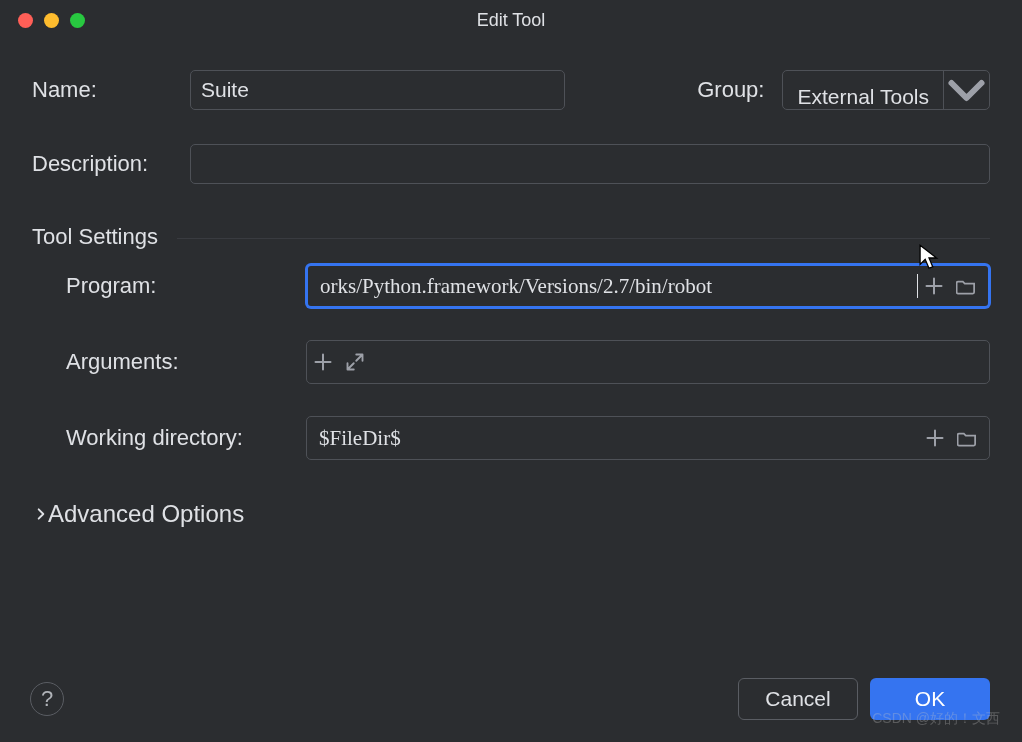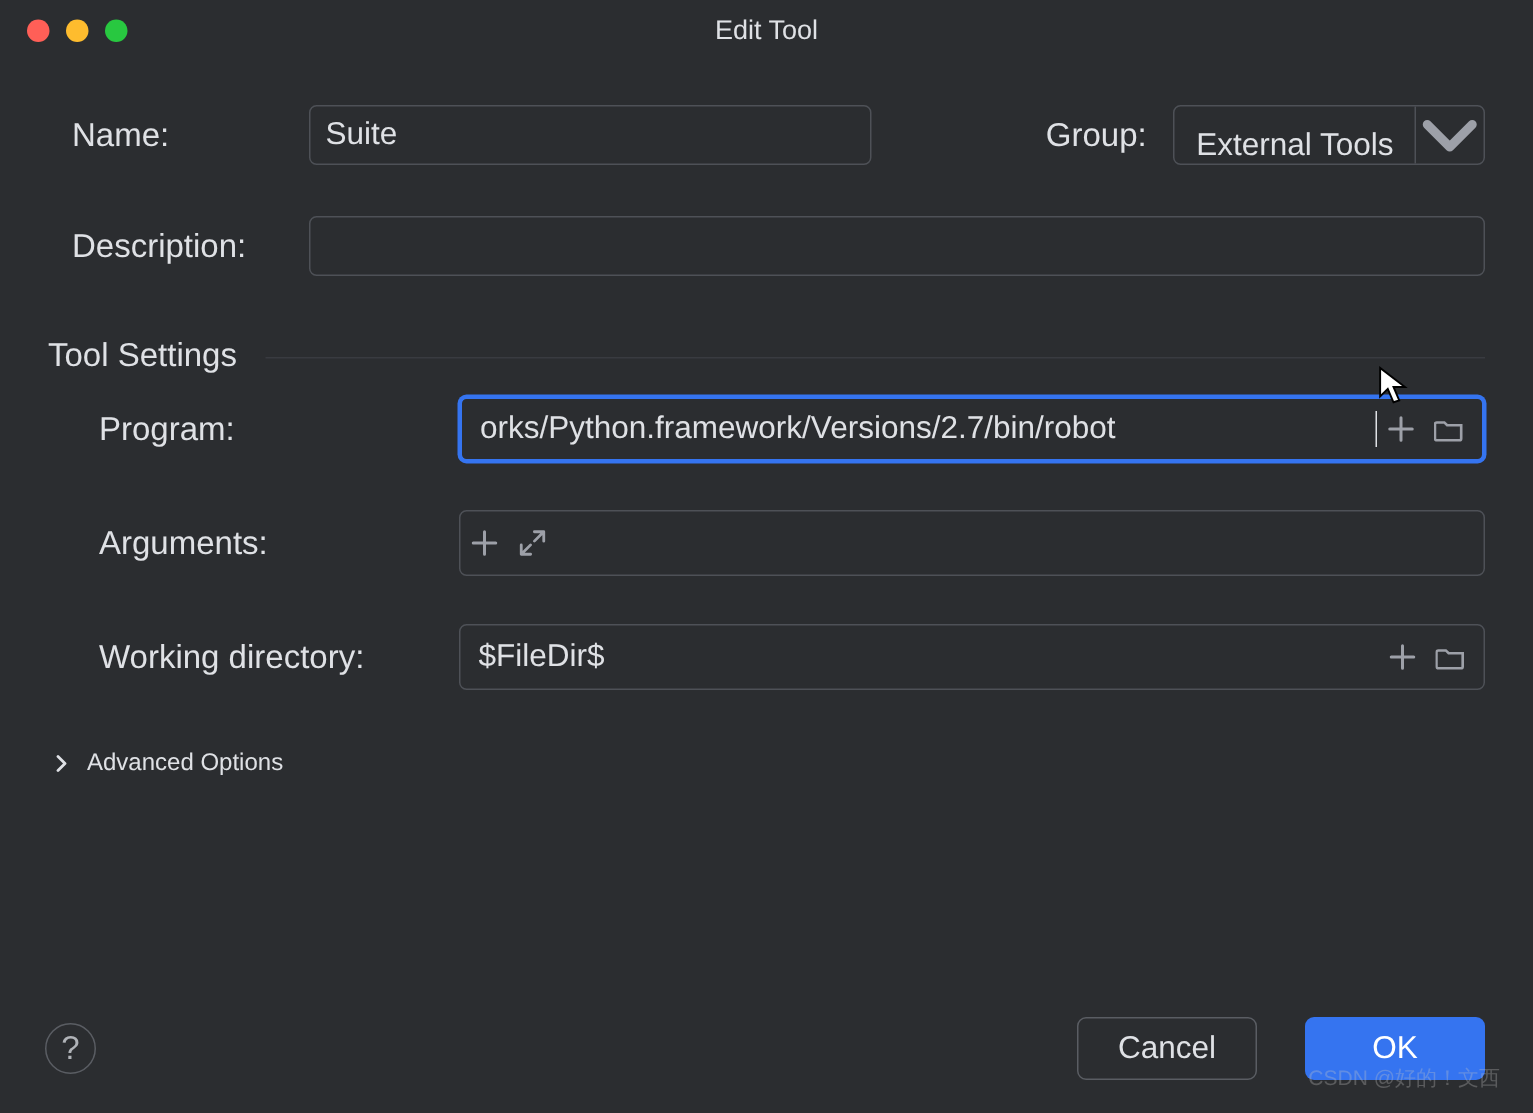--- a/index.html
+++ b/index.html
@@ -56,21 +56,21 @@
       margin-bottom: 34px;
     }
     .row-desc {
       margin-bottom: 40px;
     }
     label.field-label {
       font-size: 22px;
       color: #dfe1e5;
       white-space: nowrap;
     }
-    .name-label { width: 140px; margin-left: 16px; }
+    .name-label { width: 140px; }
     .input {
       background: #2b2d30;
       border: 1.5px solid #4e5157;
       border-radius: 5px;
       height: 40px;
       padding: 0 10px;
       font-size: 21px;
       color: #dfe1e5;
       outline: none;
       font-family: inherit;
@@ -151,39 +151,38 @@
       box-shadow: 0 0 0 1px #3574f0;
     }
     .input-with-icons input {
       flex: 1;
       background: transparent;
       border: none;
       outline: none;
       height: 100%;
       padding: 0 12px;
       font-size: 21px;
-      font-family: Liberation Sans, sans-serif;
+      font-family: Liberation Serif, serif;
       color: #dfe1e5;
     }
     .icon-btn {
       width: 32px;
       height: 32px;
       display: flex;
       align-items: center;
       justify-content: center;
       cursor: pointer;
       color: #9da0a8;
       border-radius: 4px;
     }
     .icon-btn svg { width: 20px; height: 20px; }
     .advanced {
       display: flex;
       align-items: center;
-      gap: 10px;
-      font-size: 16px;
+      font-size: 24px;
       cursor: pointer;
       margin-left: 2px;
     }
     .advanced svg { width: 14px; height: 14px; }
     .footer {
       position: absolute;
       bottom: 22px;
       left: 30px;
       right: 32px;
       display: flex;
@@ -197,21 +196,21 @@
       display: flex;
       align-items: center;
       justify-content: center;
       font-size: 22px;
       color: #b0b3b8;
       cursor: pointer;
     }
     .footer-buttons {
       margin-left: auto;
       display: flex;
-      gap: 32px;
+      gap: 12px;
     }
     .btn {
       height: 42px;
       min-width: 120px;
       border-radius: 6px;
       font-size: 21px;
       cursor: pointer;
       display: flex;
       align-items: center;
       justify-content: center;

